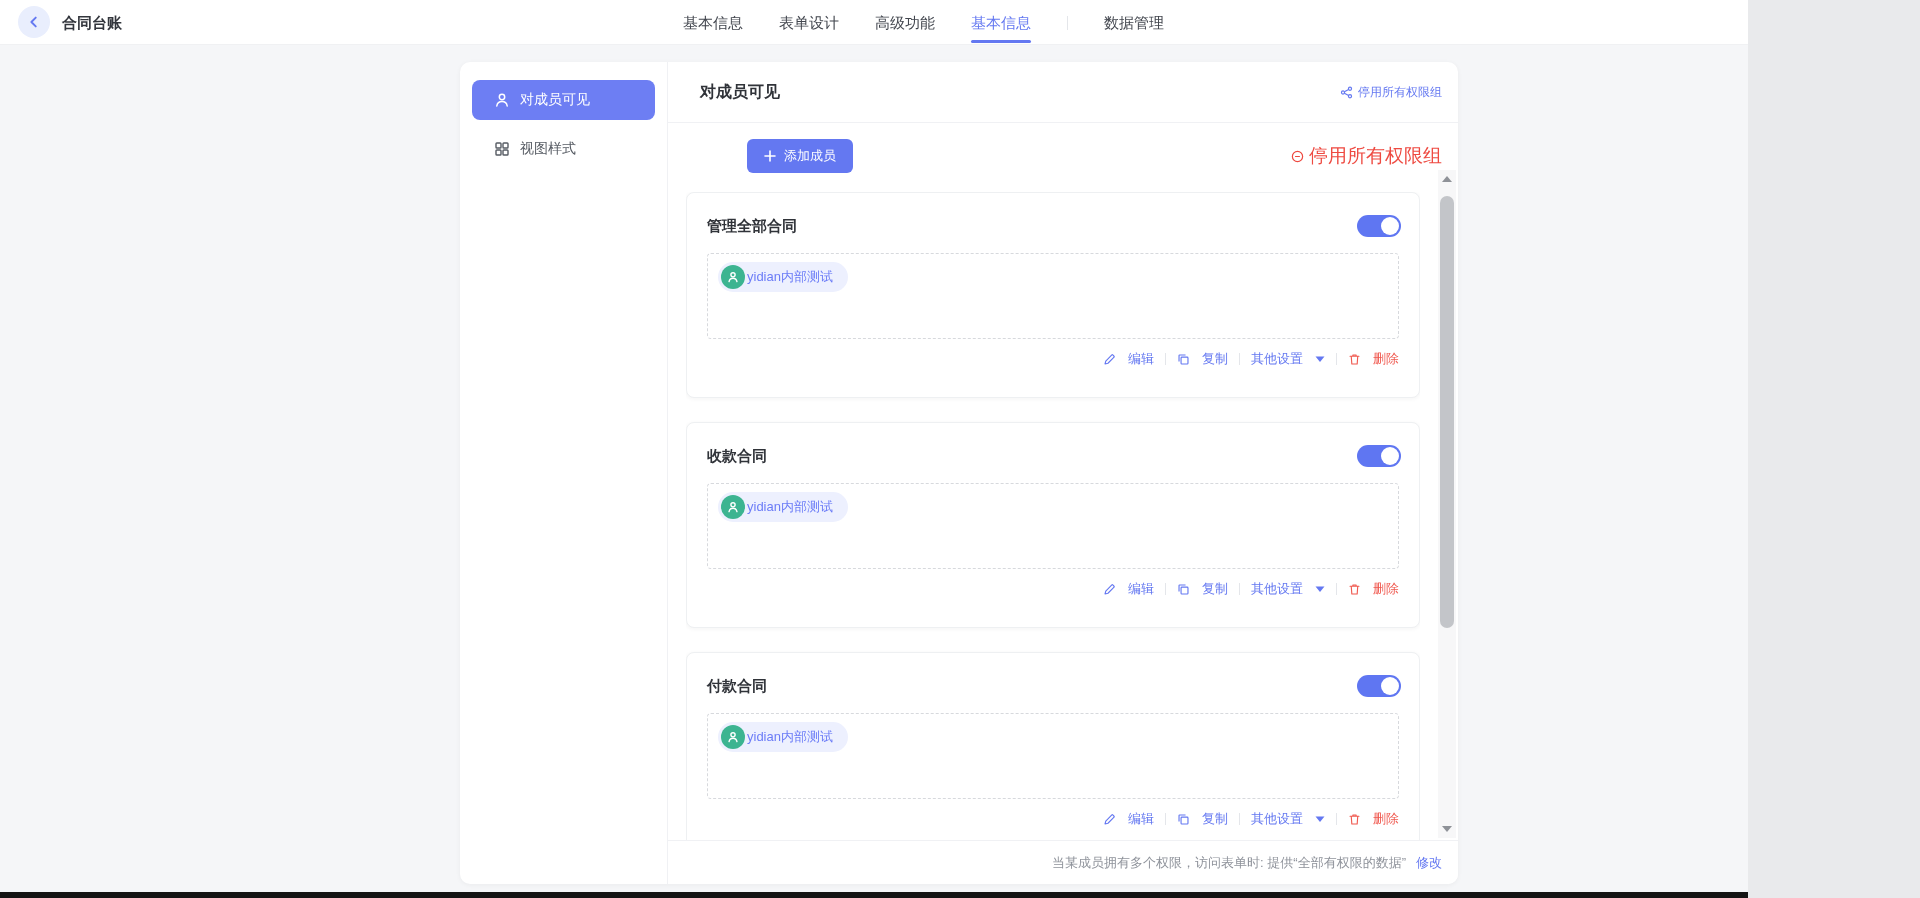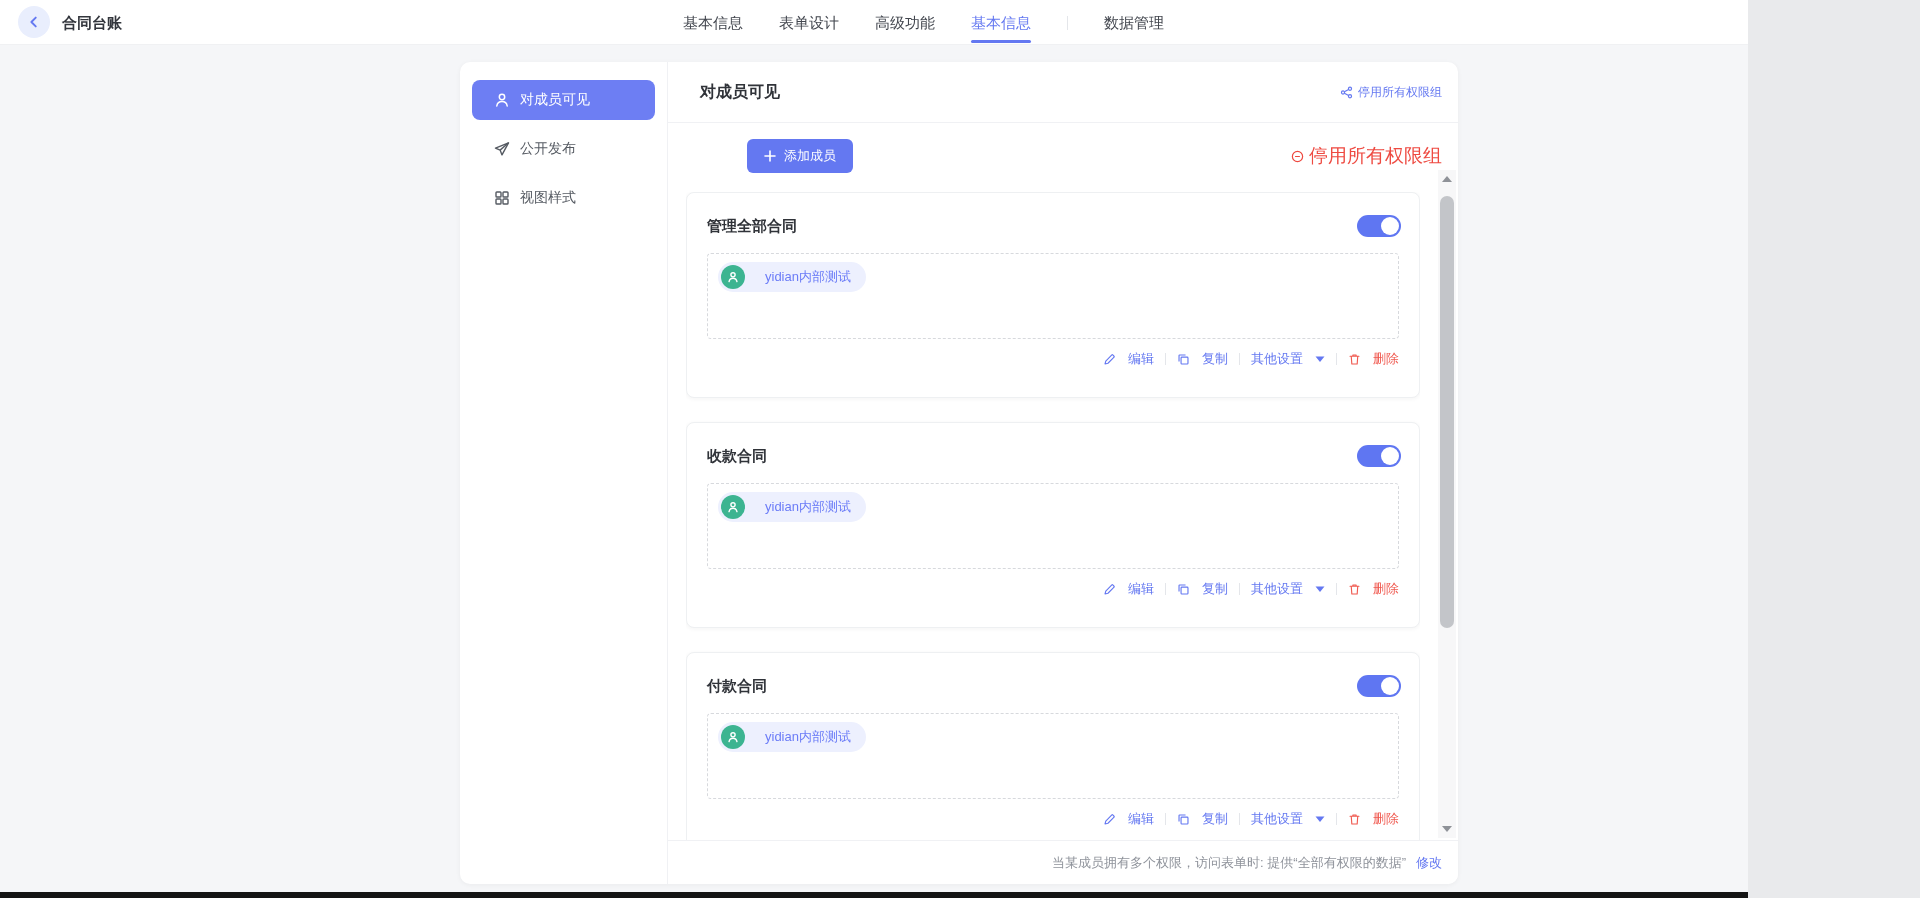--- a/index.html
+++ b/index.html
@@ -35,21 +35,21 @@
   .danger-link { display:flex; align-items:center; gap:5px; font-size:19px; color:#ee4a41; cursor:pointer; }
 
   
   .scroll-area { position:absolute; left:18px; right:38px; top:130px; bottom:44px; overflow:hidden; }
   .card { position:relative; height:206px; background:#fff; border:1px solid #eef0f2; border-radius:8px; box-shadow:0 1px 4px rgba(31,35,41,.05); margin-bottom:24px; }
   .card-head { display:flex; align-items:center; justify-content:space-between; padding:22px 18px 0 20px; }
   .card-title { font-size:15px; font-weight:600; color:#303339; }
   .toggle { position:relative; width:44px; height:22px; border-radius:11px; background:#5f76f2; cursor:pointer; }
   .toggle .knob { position:absolute; top:2px; right:2px; width:18px; height:18px; border-radius:50%; background:#fff; }
   .member-box { position:absolute; left:20px; right:20px; top:60px; height:86px; border:1px dashed #d7d9dd; border-radius:4px; padding:8px 10px; cursor:pointer; }
-  .member-tag { display:inline-flex; align-items:center; gap:20px; height:30px; border-radius:15px; background:#edf0fe; padding:0 15px 0 3px; }
+  .member-tag { display:inline-flex; align-items:center; gap:2px; height:30px; border-radius:15px; background:#edf0fe; padding:0 15px 0 3px; }
   .avatar { width:24px; height:24px; border-radius:50%; background:#3cb491; color:#fff; display:flex; align-items:center; justify-content:center; }
   .member-name { font-size:13px; color:#6b7cf7; }
   .card-actions { position:absolute; right:20px; top:157px; display:flex; align-items:center; gap:11px; font-size:13px; }
   .act { display:flex; align-items:center; gap:12px; color:#6478f1; cursor:pointer; }
   .act.red { color:#f0594f; }
   .act-sep { width:1px; height:12px; background:#e4e6ea; }
 
   
   .main-footer { position:absolute; left:0; right:0; bottom:0; height:44px; background:#fff; border-top:1px solid #f0f1f4; border-radius:0 0 10px 0; display:flex; align-items:center; justify-content:flex-end; padding-right:16px; font-size:13px; color:#8f939b; }
   .main-footer .modify { color:#6478f1; margin-left:10px; cursor:pointer; }
@@ -89,27 +89,20 @@
 
     <div class="side">
       <div class="side-item active">
         <svg width="16" height="16" viewBox="0 0 16 16" fill="none" stroke="currentColor" stroke-width="1.5" stroke-linecap="round">
             <circle cx="8" cy="5" r="2.7"></circle>
             <path d="M2.8 14c0.5-3 2.6-4.4 5.2-4.4s4.7 1.4 5.2 4.4"></path>
           </svg>
         <span>对成员可见</span>
       </div>
       <div class="side-item">
-        <svg width="16" height="16" viewBox="0 0 16 16" fill="none" stroke="currentColor" stroke-width="1.4" stroke-linejoin="round">
-            <path d="M14.5 1.8L1.5 7.2l4.6 1.9 1.9 4.8 6.5-12.1z"></path>
-            <path d="M6.1 9.1l8.4-7.3"></path>
-          </svg>
-        <span>公开发布</span>
-      </div>
-      <div class="side-item">
         <svg width="16" height="16" viewBox="0 0 16 16" fill="none" stroke="currentColor" stroke-width="1.4">
             <rect x="2" y="2" width="5" height="5" rx="0.8"></rect>
             <rect x="9" y="2" width="5" height="5" rx="0.8"></rect>
             <rect x="2" y="9" width="5" height="5" rx="0.8"></rect>
             <rect x="9" y="9" width="5" height="5" rx="0.8"></rect>
           </svg>
         <span>视图样式</span>
       </div>
     </div>
 

